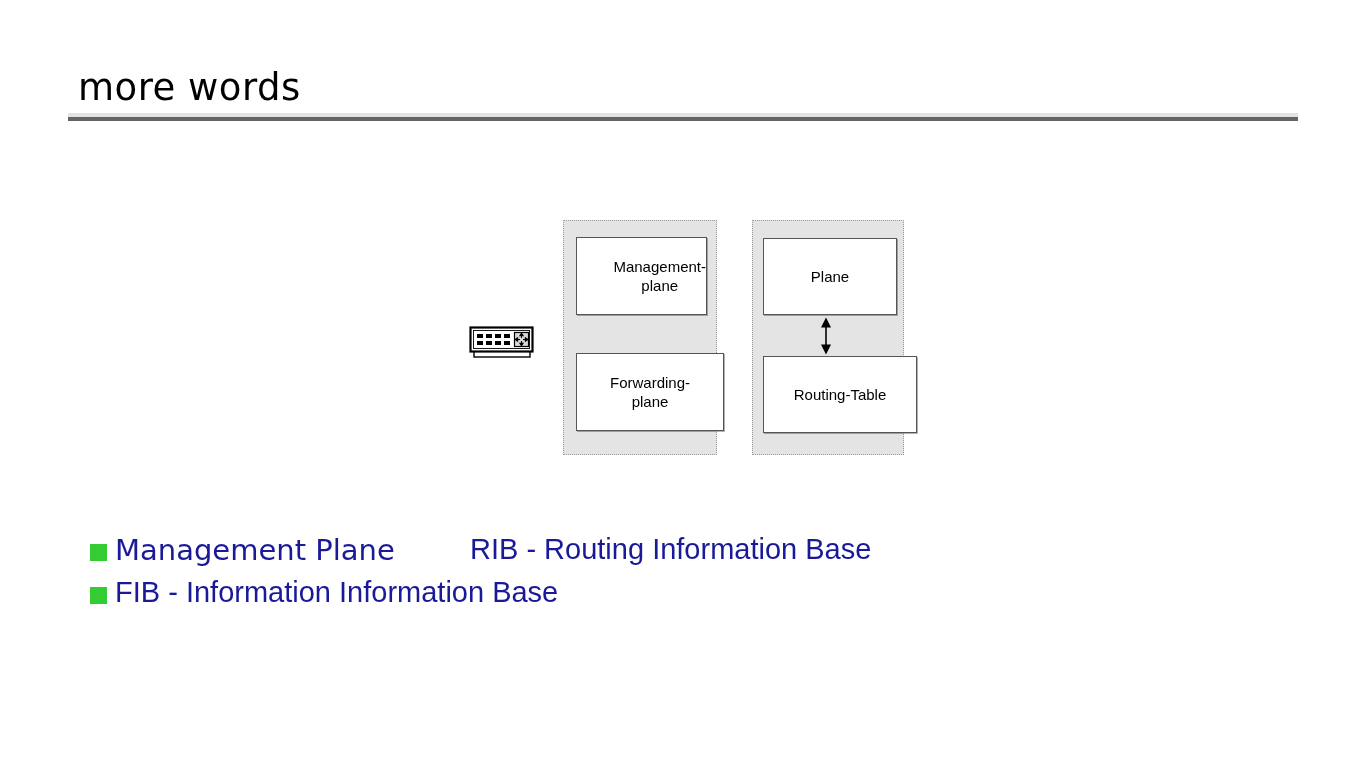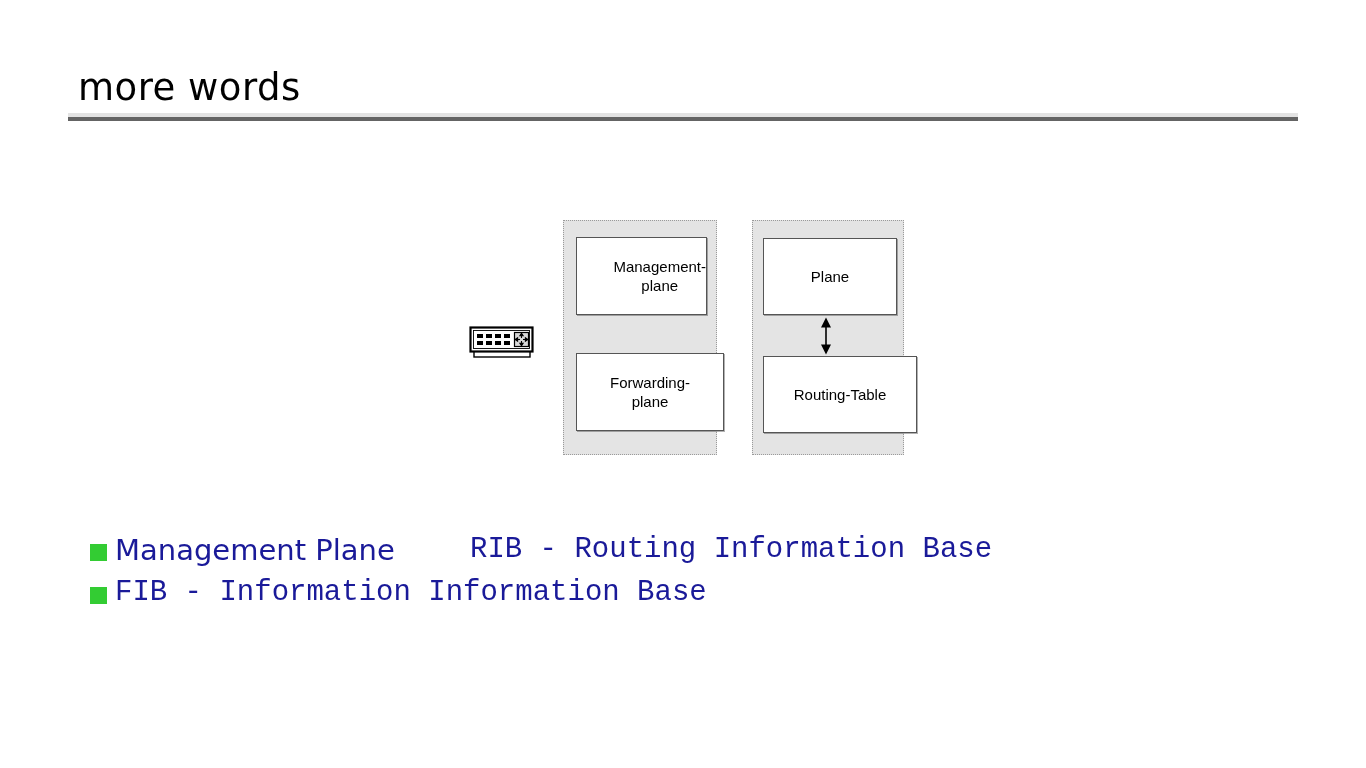--- a/index.html
+++ b/index.html
@@ -134,21 +134,21 @@
   }
   .bullet-label {
     font-family: "DejaVu Sans", sans-serif;
     font-size: 29px;
     color: #1a1a99;
     white-space: nowrap;
     width: 355px;
     flex: 0 0 auto;
   }
   .bullet-expansion {
-    font-family: Liberation Mono, monospace;
+    font-family: Liberation Sans, sans-serif;
     font-size: 29px;
     color: #1a1a99;
     white-space: nowrap;
   }
 </style>
 </head>
 <body>
 
 <div id="slide-title">more words</div>
 

